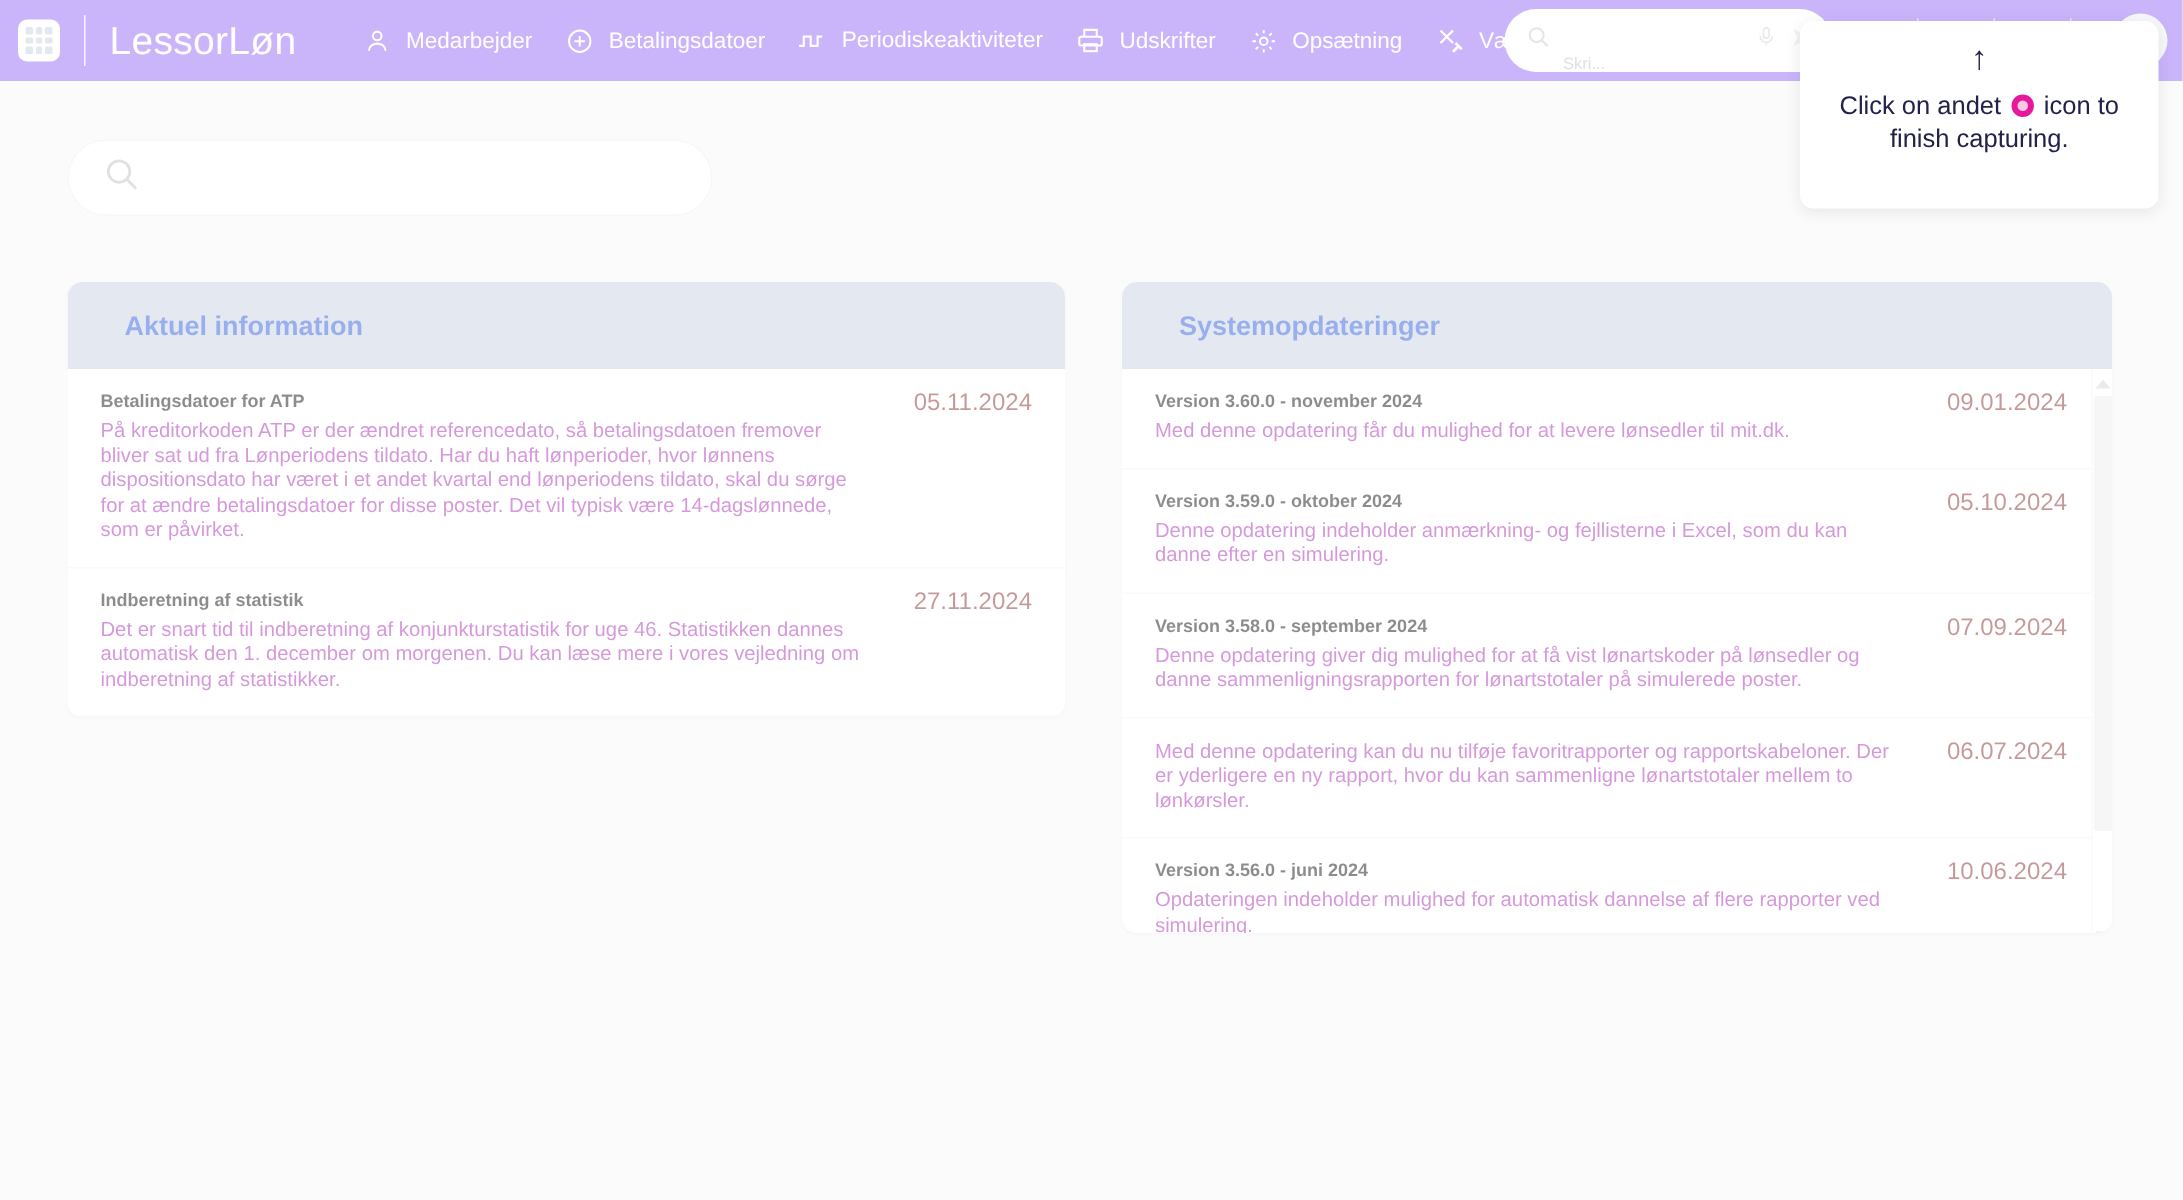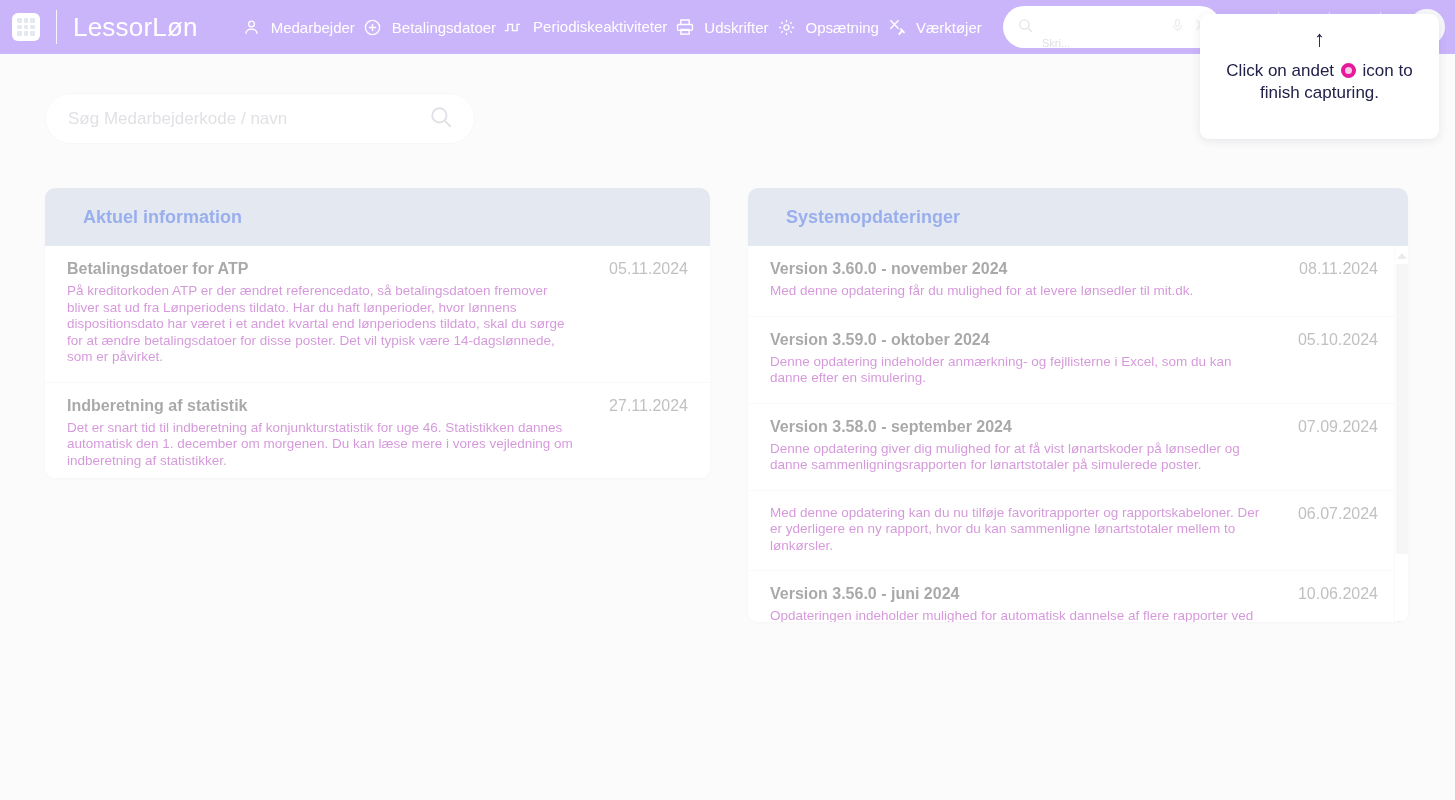--- a/index.html
+++ b/index.html
@@ -64,21 +64,21 @@
     font-size: 26px;
     font-weight: 400;
     letter-spacing: .2px;
     white-space: nowrap;
   }
 
   .nav {
     display: flex;
     align-items: flex-end;
     margin-left: 44px;
-    gap: 8px;
+    gap: 22px;
     flex: 0 0 auto;
   }
 
   .nav-item {
     display: flex;
     align-items: center;
     gap: 9px;
     color: #ffffff;
     font-size: 15px;
     white-space: nowrap;
@@ -199,31 +199,31 @@
   }
   .panel-left .panel-body  { height: 244px; }
   .panel-right .panel-body { height: 388px; overflow: hidden; }
 
   .news-item {
     position: relative;
     padding: 14px 22px 16px 22px;
     border-bottom: 1px solid #f1f2f4;
   }
   .news-title {
-    color: #404040;
-    font-size: 16px;
+    color: #000000;
+    font-size: 12px;
     font-weight: 600;
     margin-bottom: 5px;
     padding-right: 110px;
   }
   .news-date {
     position: absolute;
     right: 22px;
     top: 14px;
-    color: #737373;
+    color: #7f1d1d;
     font-size: 16px;
     white-space: nowrap;
   }
   .news-body {
     color: #a21caf;
     font-size: 13.5px;
     line-height: 16.5px;
     max-width: 512px;
   }
 
@@ -440,21 +440,20 @@
           <circle cx="12" cy="17" r=".8" fill="#ffffff"></circle>
       </svg>
     </span>
     <div class="hr-sep"></div>
     <div class="avatar"></div>
   </div>
 
 </div>
 
 <div class="emp-search">
-  <span class="emp-text">Søg Medarbejderkode / navn</span>
   <span>
     <svg width="26" height="26" viewBox="0 0 24 24" fill="none" stroke="#b9bcc4" stroke-width="1.7">
       <circle cx="10.5" cy="10.5" r="6.6"></circle>
         <path d="M15.6 15.6L21 21"></path>
     </svg>
   </span>
 </div>
 
 <div class="panel panel-left">
   <div class="panel-head">Aktuel information</div>
@@ -473,21 +472,21 @@
     </div>
 
   </div>
 </div>
 
 <div class="panel panel-right">
   <div class="panel-head">Systemopdateringer</div>
   <div class="panel-body">
 
     <div class="news-item">
-      <div class="news-date">08.11.2024</div>
+      <div class="news-date">09.01.2024</div>
       <div class="news-title">Version 3.60.0 - november 2024</div>
       <div class="news-body">Med denne opdatering får du mulighed for at levere lønsedler til mit.dk.</div>
     </div>
 
     <div class="news-item">
       <div class="news-date">05.10.2024</div>
       <div class="news-title">Version 3.59.0 - oktober 2024</div>
       <div class="news-body">Denne opdatering indeholder anmærkning- og fejllisterne i Excel, som du kan danne efter en simulering.</div>
     </div>
 

